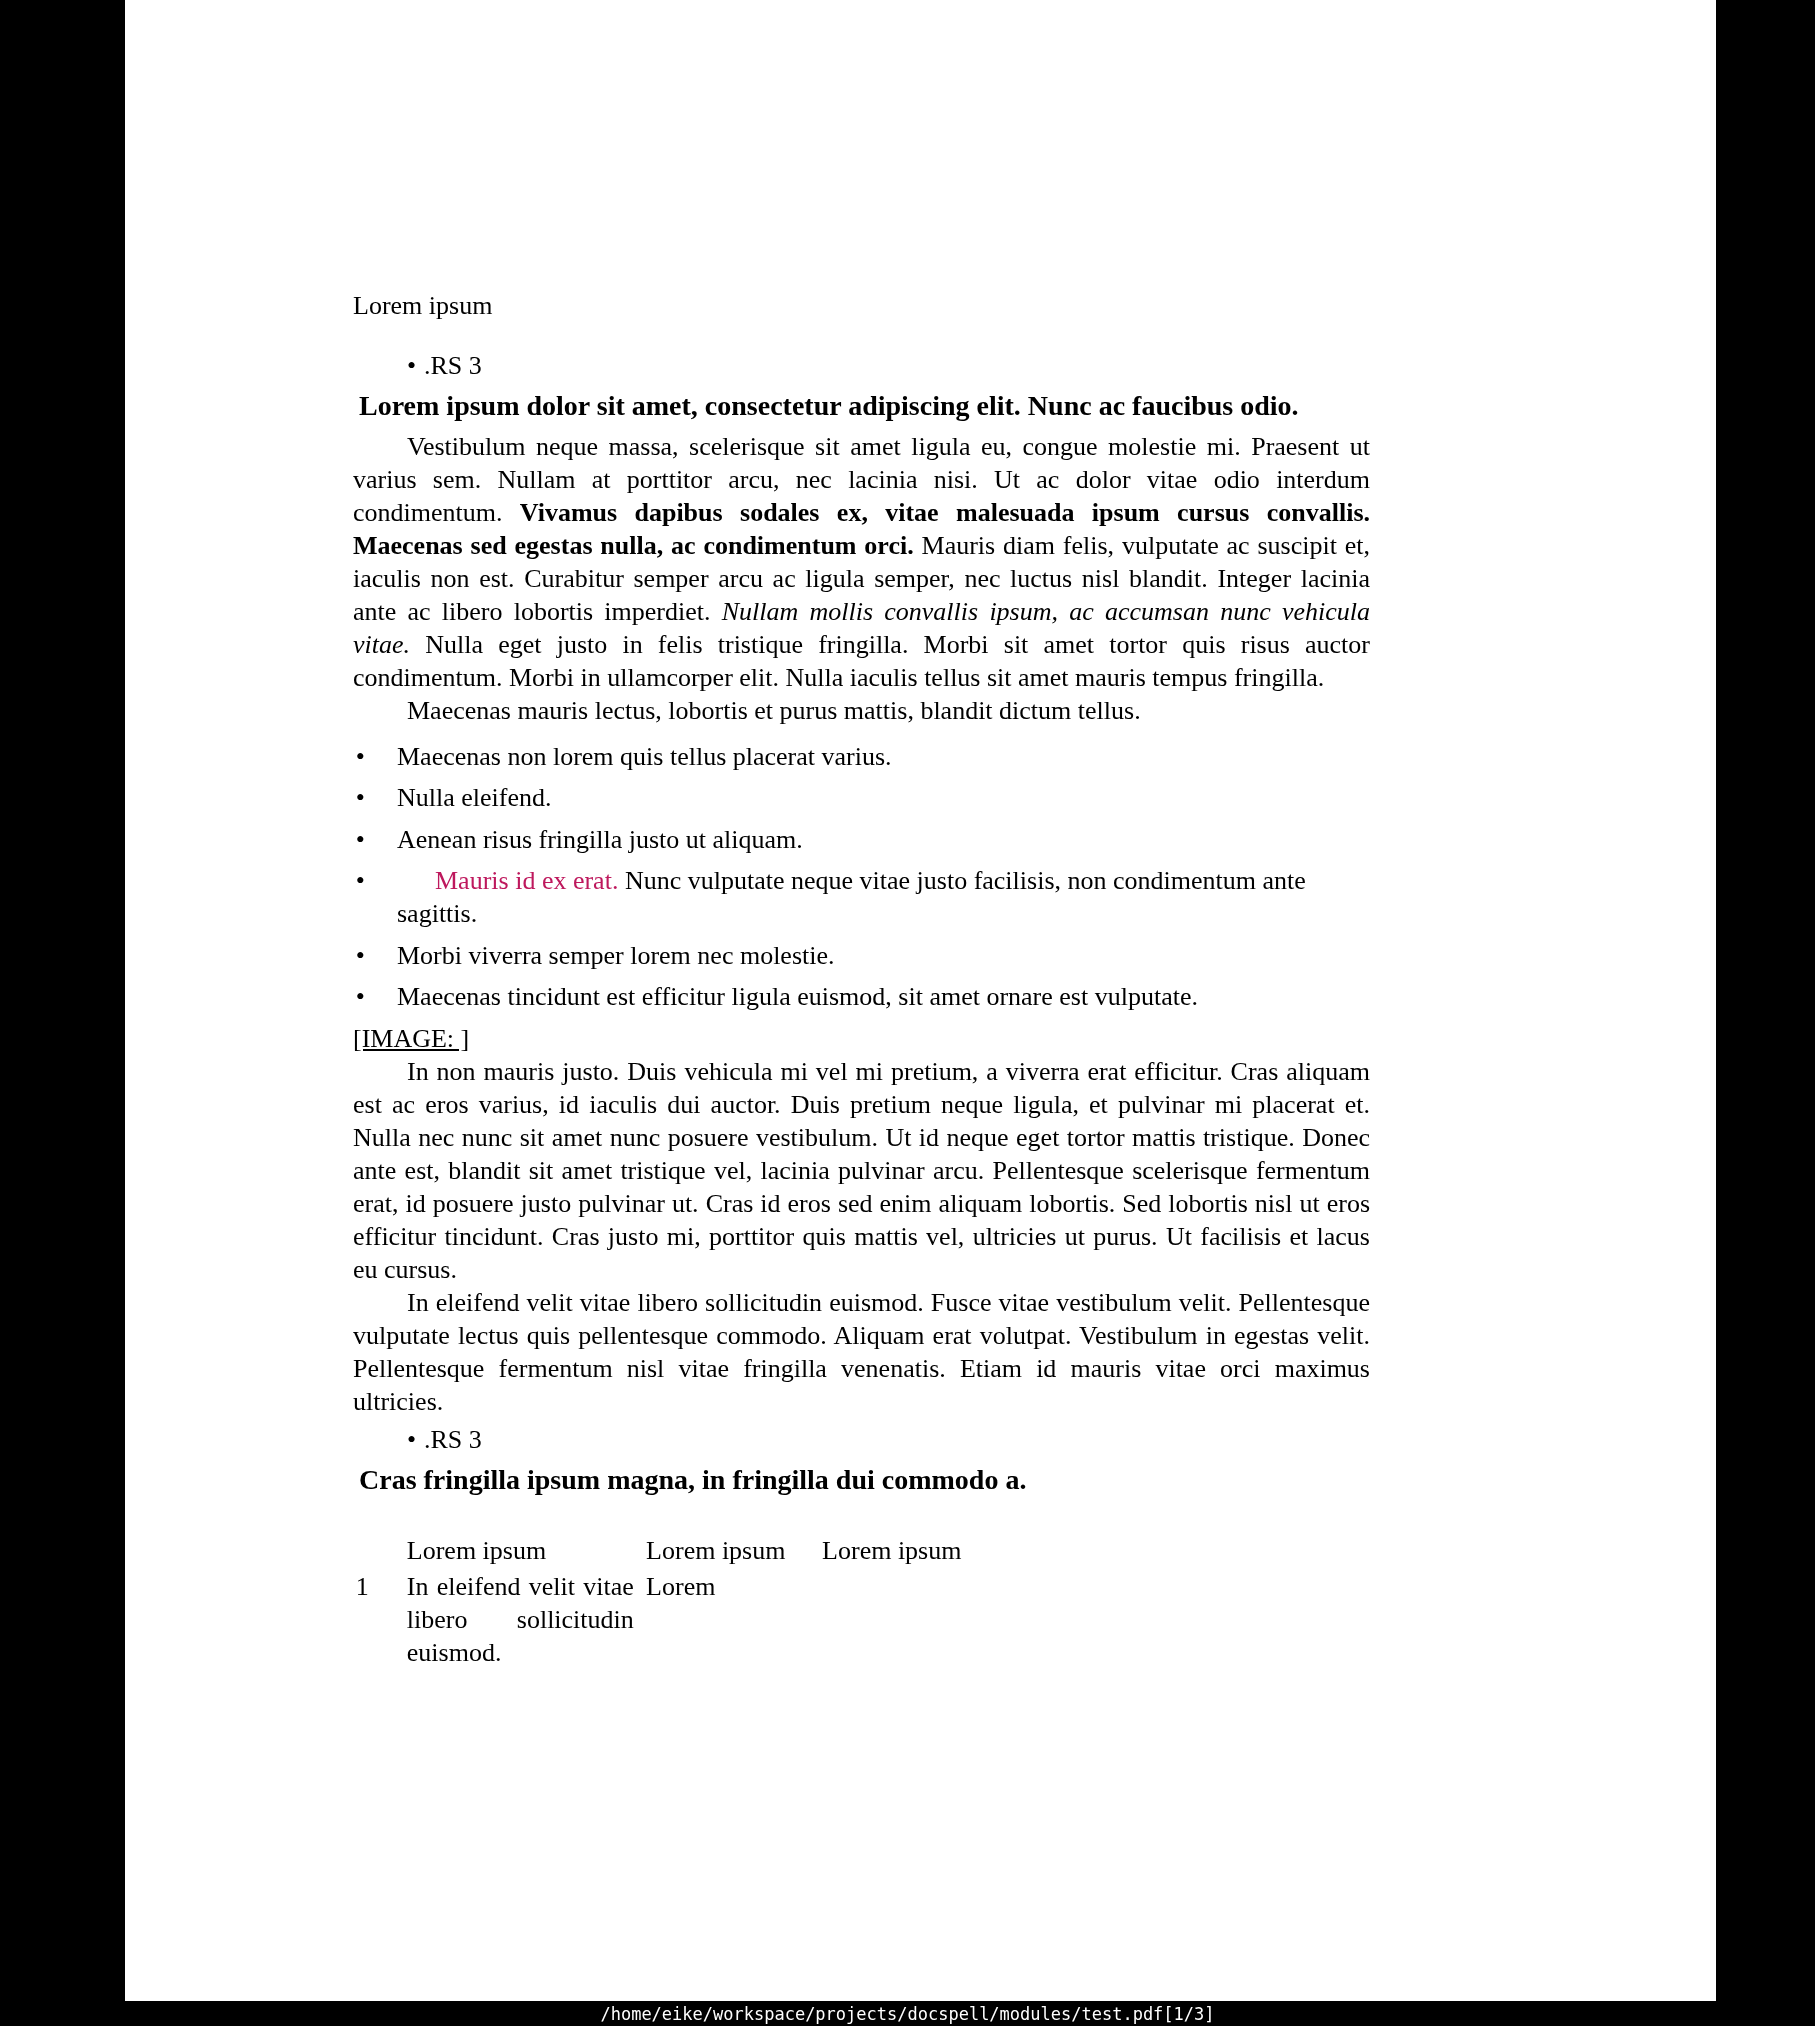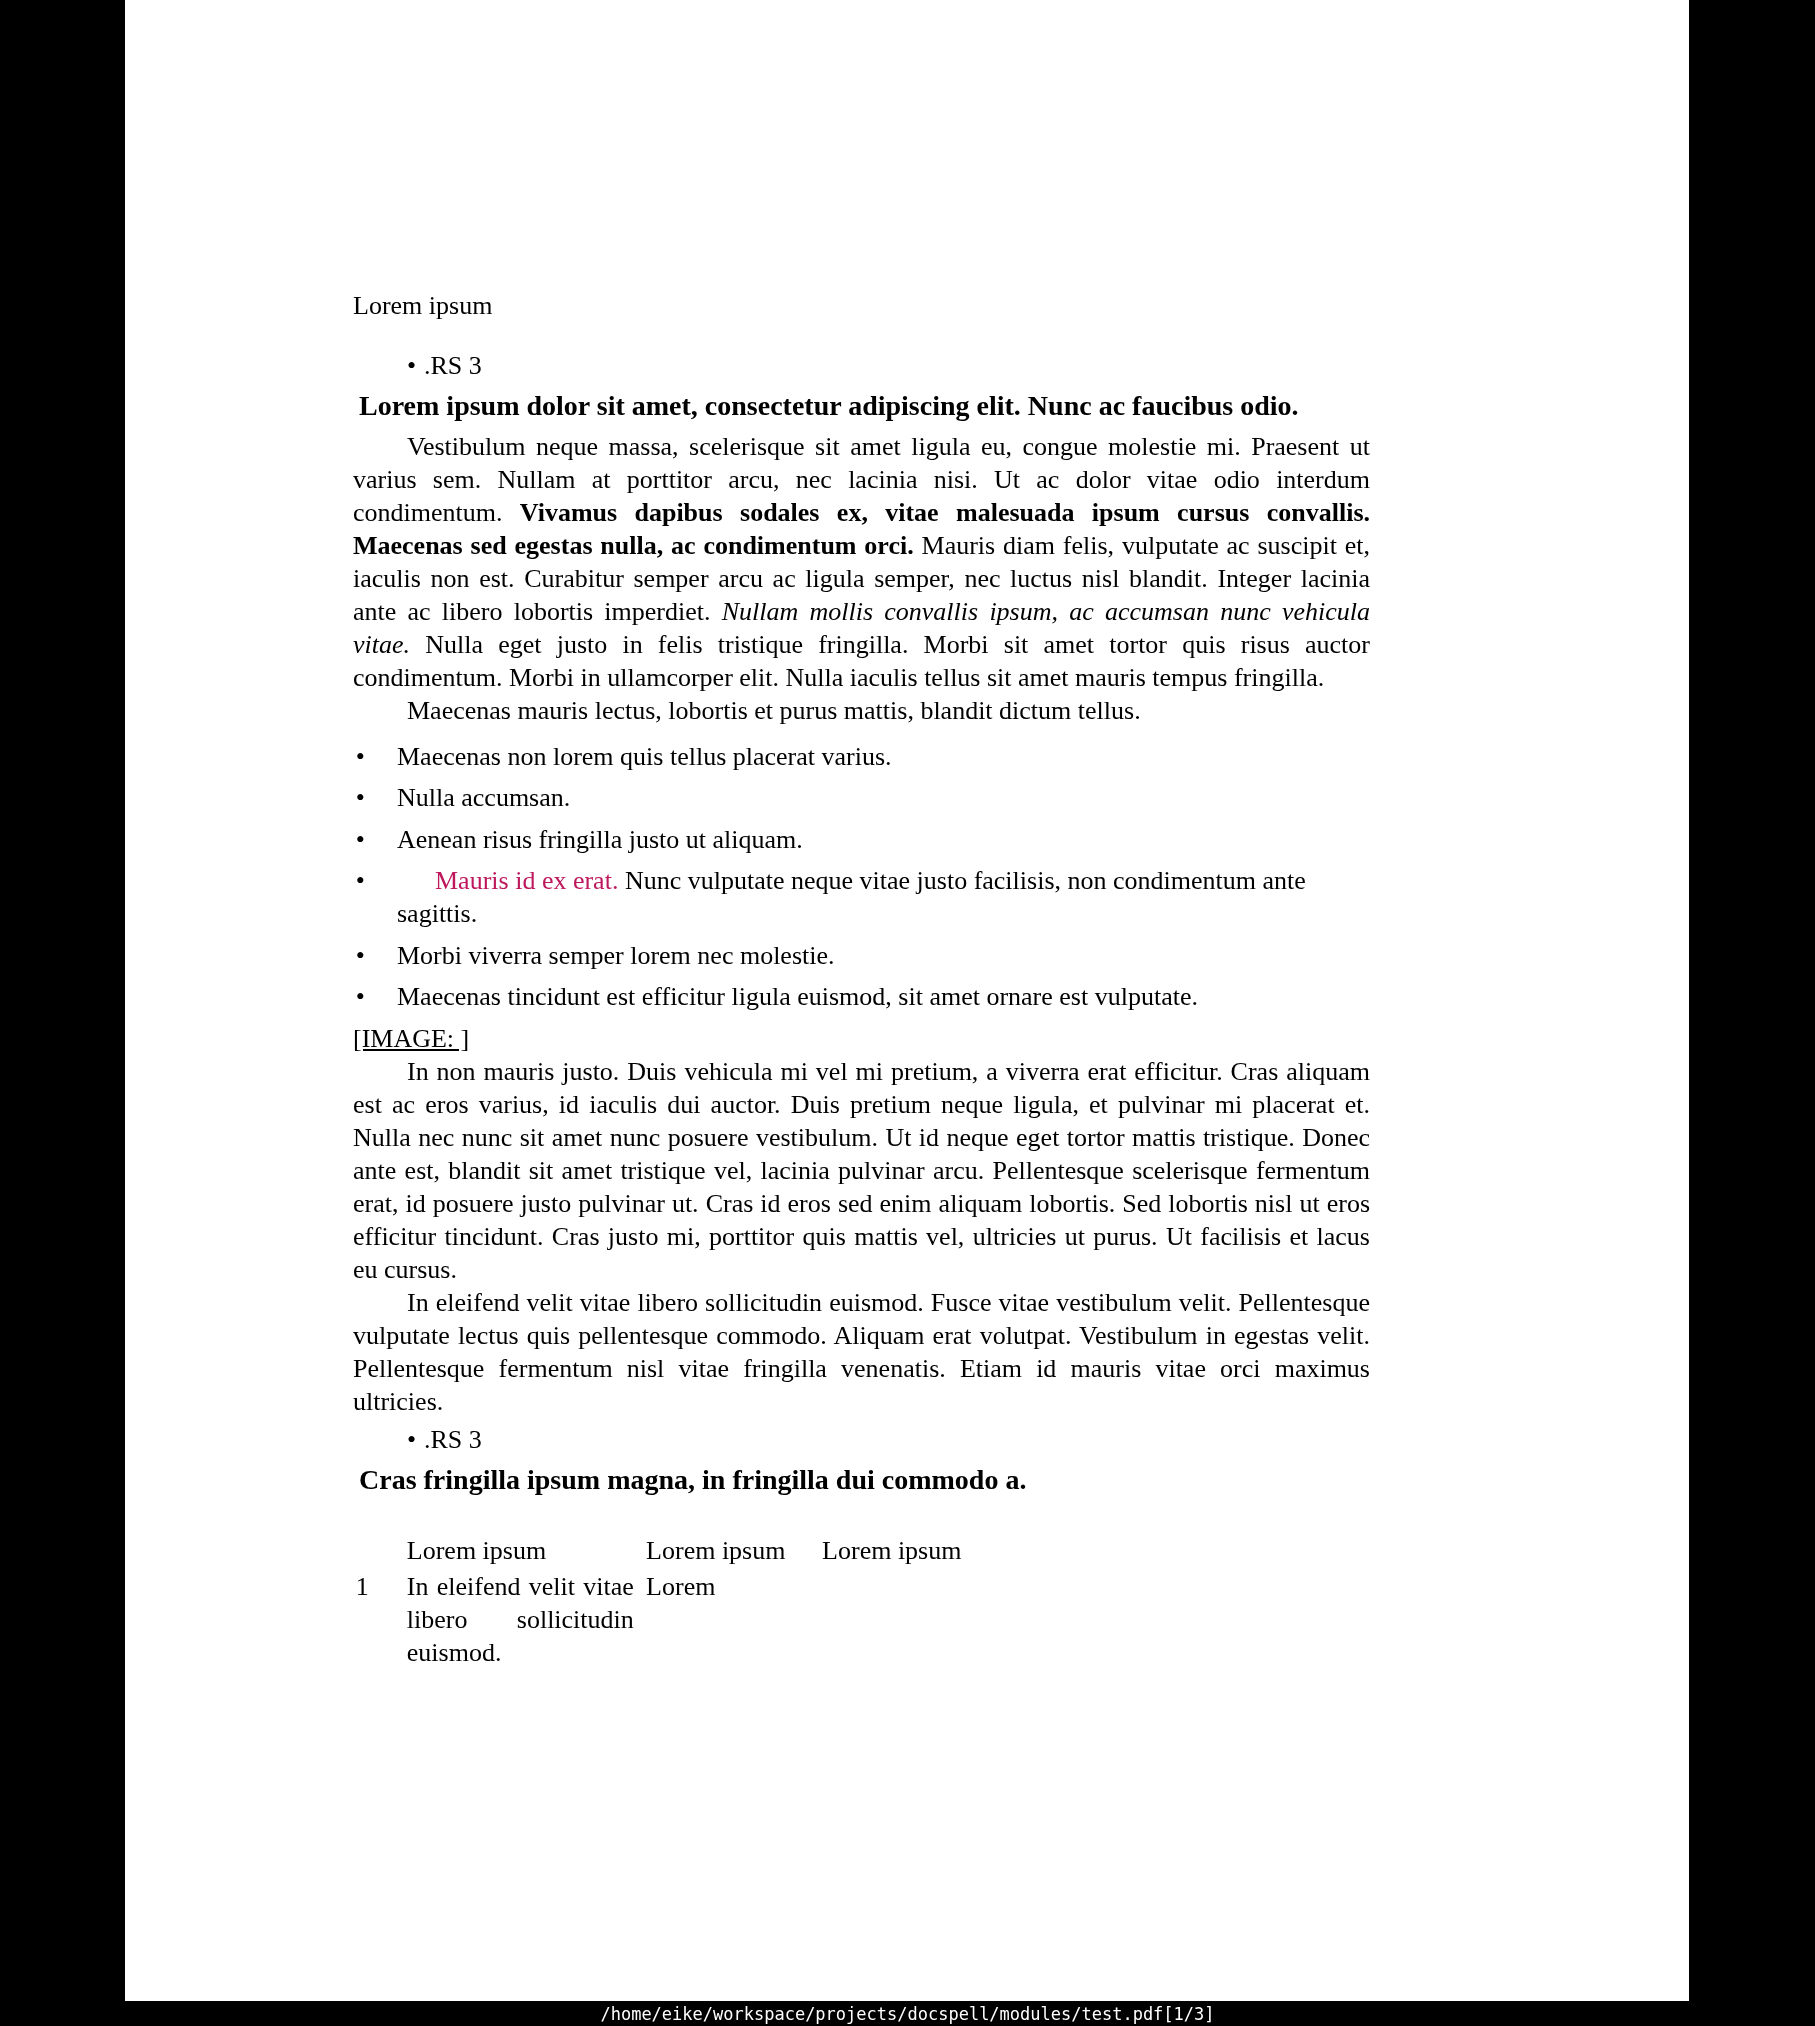--- a/index.html
+++ b/index.html
@@ -10,20 +10,21 @@
     font-family: "Liberation Serif", serif;
   }
   .viewport { position: relative; width: 1815px; height: 2026px; background: #000; }
 
   
   .page {
     position: absolute;
     left: 125px; top: 0;
     width: 1564px; height: 2002px;
     background: #ffffff;
+    padding-left: 27px;
   }
 
   .text-column {
     position: absolute;
     left: 228px; top: 0;
     width: 1017px;
     color: #000000;
     font-size: 26px;
     line-height: 33px;
     padding-top: 289px;
@@ -114,21 +115,21 @@
       </div>
 
       <h1 class="doc-heading heading-1">Lorem ipsum dolor sit amet, consectetur adipiscing elit. Nunc ac faucibus odio.</h1>
 
       <p class="body-par par-1"><span>Vestibulum neque massa, scelerisque sit amet ligula eu, congue molestie mi. Praesent ut varius sem. Nullam at porttitor arcu, nec lacinia nisi. Ut ac dolor vitae odio interdum condimentum. </span><span class="bold-run">Vivamus dapibus sodales ex, vitae malesuada ipsum cursus convallis. Maecenas sed egestas nulla, ac condimentum orci. </span><span>Mauris diam felis, vulputate ac suscipit et, iaculis non est. Curabitur semper arcu ac ligula semper, nec luctus nisl blandit. Integer lacinia ante ac libero lobortis imperdiet. </span><span class="italic-run">Nullam mollis convallis ipsum, ac accumsan nunc vehicula vitae. </span><span>Nulla eget justo in felis tristique fringilla. Morbi sit amet tortor quis risus auctor condimentum. Morbi in ullamcorper elit. Nulla iaculis tellus sit amet mauris tempus fringilla.</span></p>
 
       <p class="body-par par-2">Maecenas mauris lectus, lobortis et purus mattis, blandit dictum tellus.</p>
 
       <ul class="bullet-list">
         <li><span class="marker">•</span><span>Maecenas non lorem quis tellus placerat varius.</span></li>
-        <li><span class="marker">•</span><span>Nulla accumsan.</span></li>
+        <li><span class="marker">•</span><span>Nulla eleifend.</span></li>
         <li><span class="marker">•</span><span>Aenean risus fringilla justo ut aliquam.</span></li>
         <li><span class="marker">•</span><span class="doc-link">Mauris id ex erat.</span><span> Nunc vulputate neque vitae justo facilisis, non condimentum ante sagittis.</span></li>
         <li><span class="marker">•</span><span>Morbi viverra semper lorem nec molestie.</span></li>
         <li><span class="marker">•</span><span>Maecenas tincidunt est efficitur ligula euismod, sit amet ornare est vulputate.</span></li>
       </ul>
 
       <p class="image-placeholder">[IMAGE: ]</p>
 
       <p class="body-par par-3">In non mauris justo. Duis vehicula mi vel mi pretium, a viverra erat efficitur. Cras aliquam est ac eros varius, id iaculis dui auctor. Duis pretium neque ligula, et pulvinar mi placerat et. Nulla nec nunc sit amet nunc posuere vestibulum. Ut id neque eget tortor mattis tristique. Donec ante est, blandit sit amet tristique vel, lacinia pulvinar arcu. Pellentesque scelerisque fermentum erat, id posuere justo pulvinar ut. Cras id eros sed enim aliquam lobortis. Sed lobortis nisl ut eros efficitur tincidunt. Cras justo mi, porttitor quis mattis vel, ultricies ut purus. Ut facilisis et lacus eu cursus.</p>
 

